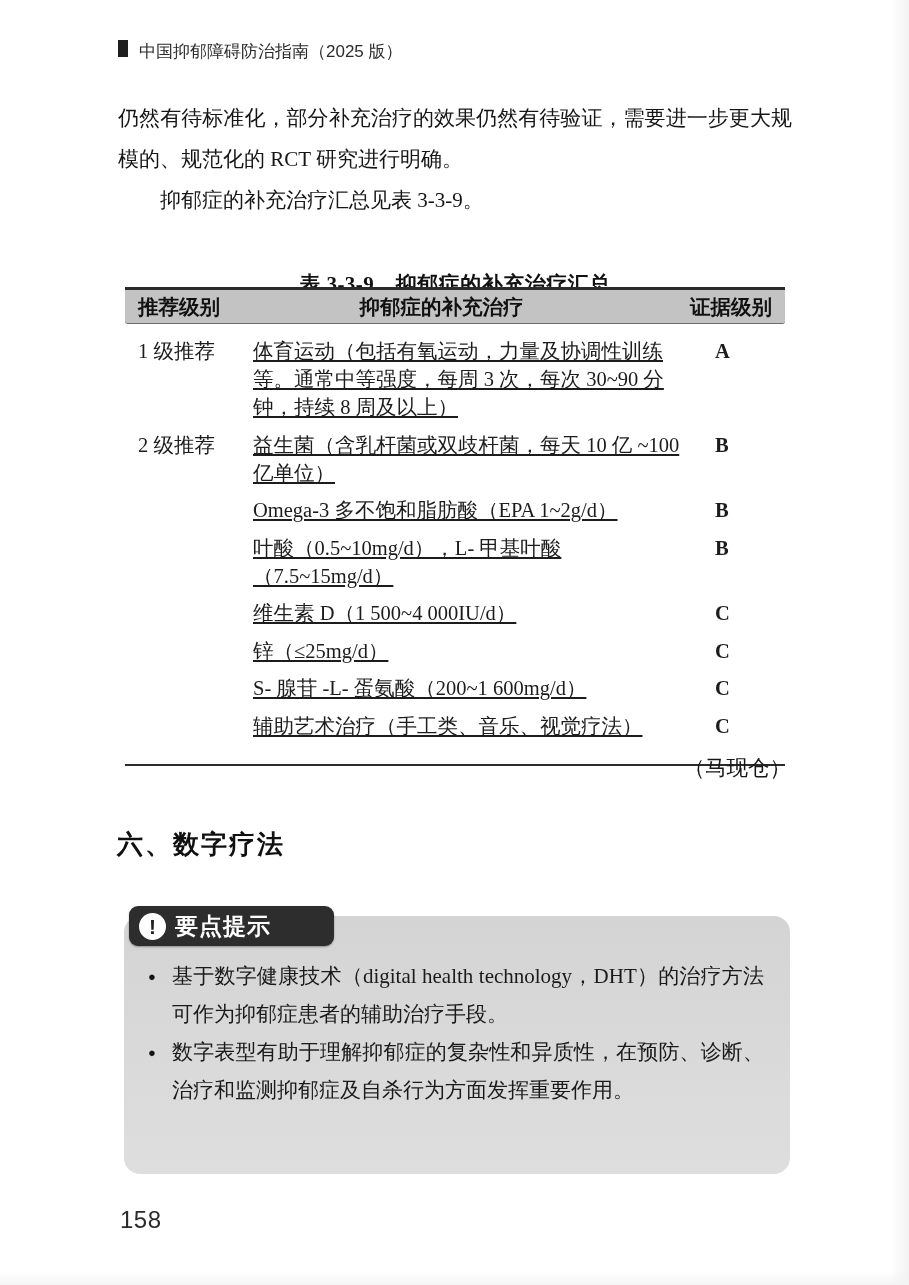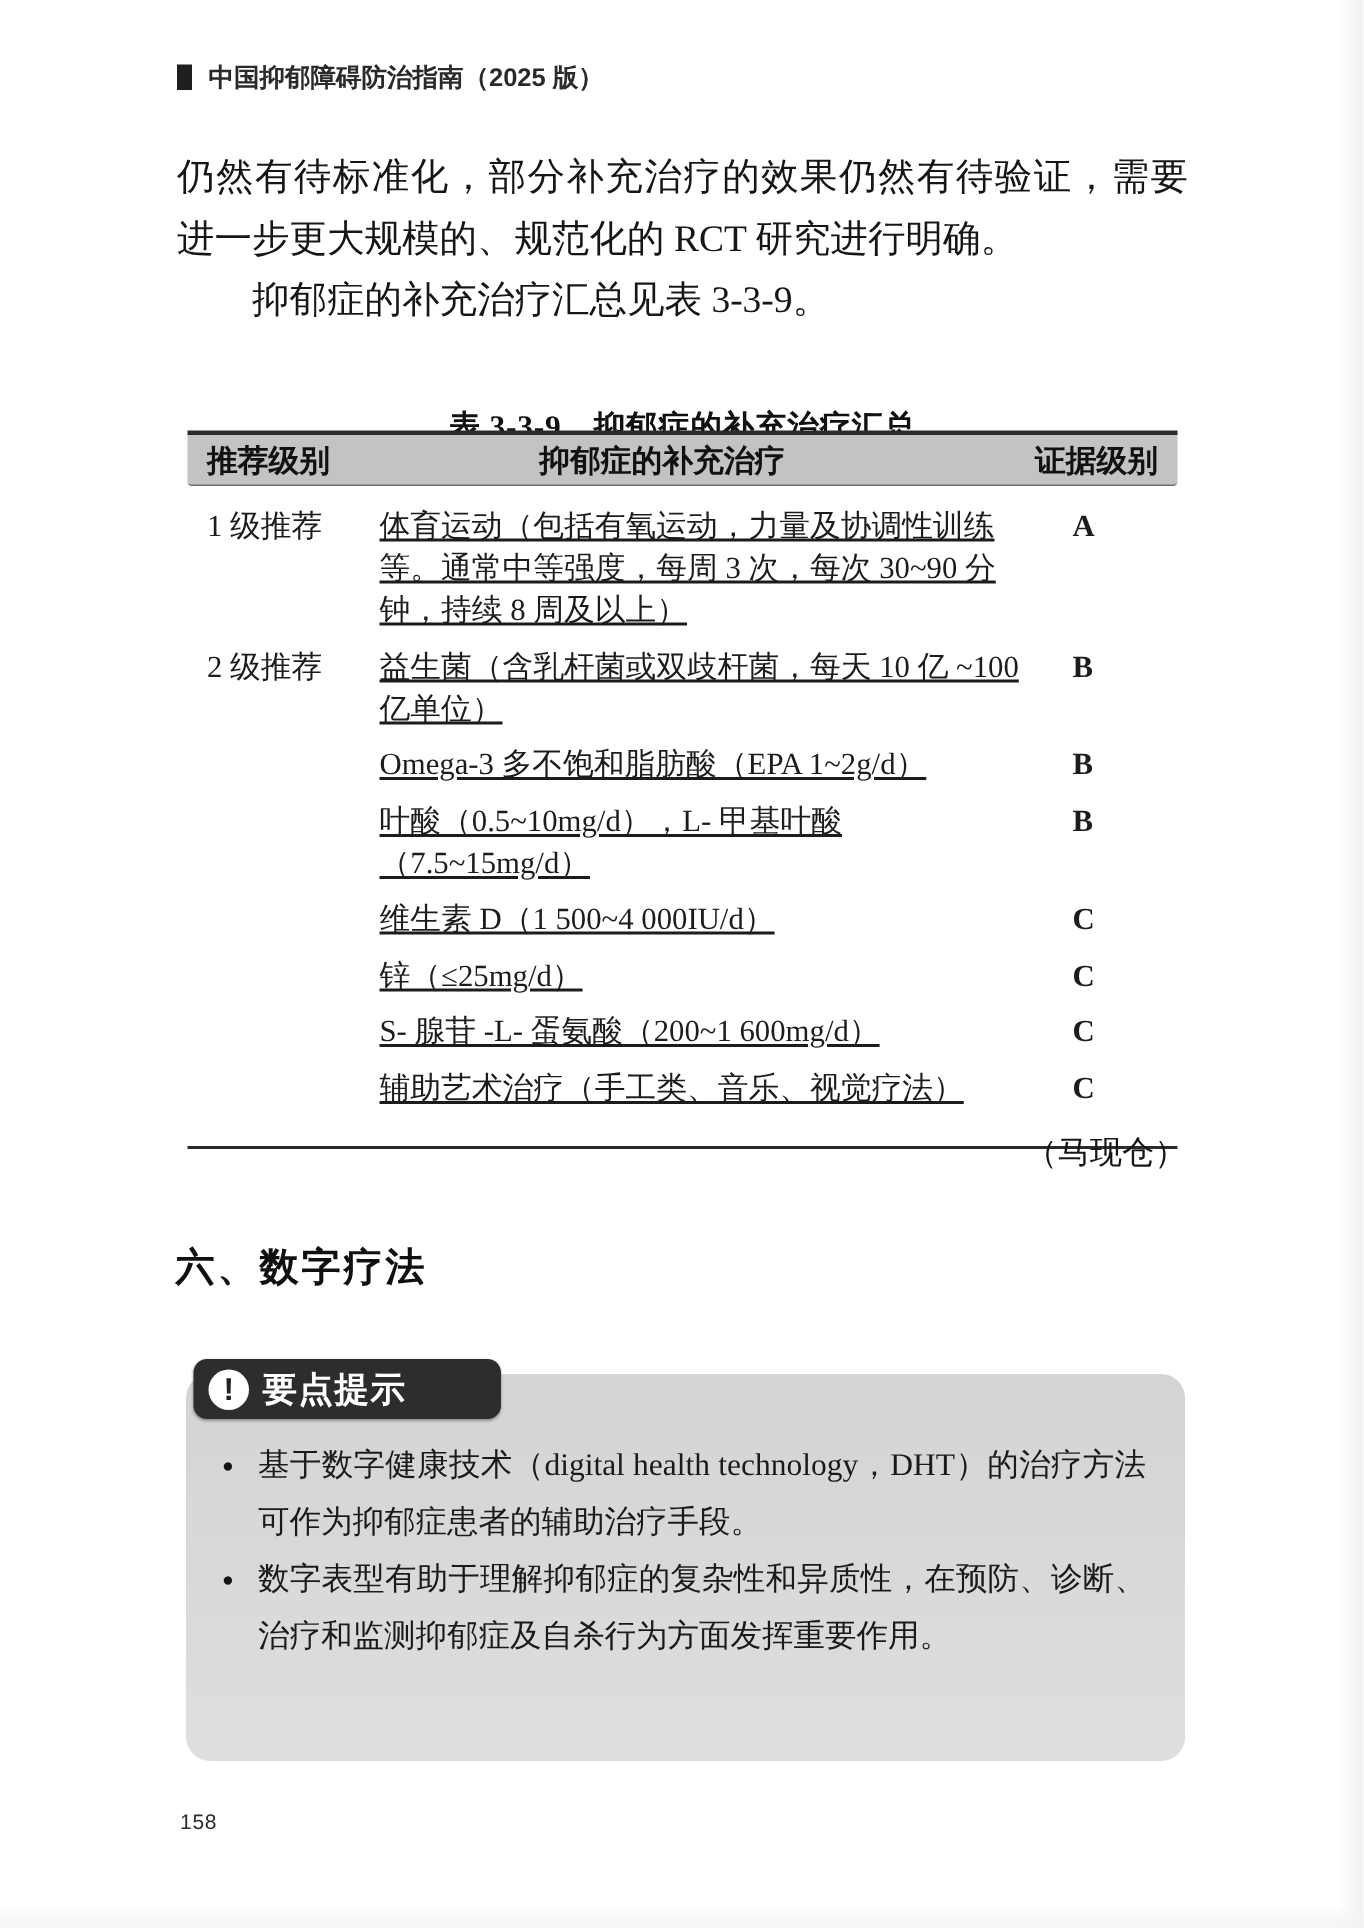--- a/index.html
+++ b/index.html
@@ -15,29 +15,29 @@
     position: absolute; inset: 0;
     background:
       linear-gradient(to left, #f2f2f2 0px, rgba(255,255,255,0) 18px),
       linear-gradient(to top, #f4f4f4 0px, rgba(255,255,255,0) 14px),
       #ffffff;
   }
 
   
   .running-head {
     position: absolute; left: 118px; top: 40px;
-    display: flex; align-items: center; gap: 11px;
+    display: flex; gap: 11px;
     font-family: "Liberation Sans", "DejaVu Sans", sans-serif;
-    font-size: 17px; font-weight: 700; color: #2a2a2a;
+    font-size: 17px; font-weight: 400; color: #2a2a2a;
   }
   .head-square { width: 10px; height: 17px; background: #1f1f1f; display: inline-block; }
 
   
   .intro { position: absolute; left: 118px; top: 98px; width: 674px;
-    font-size: 25px; line-height: 41px; color: #161616; text-align: justify; }
+    font-size: 21px; line-height: 41px; color: #161616; text-align: justify; }
   .intro p.indent { text-indent: 2em; }
 
   
   .table-title {
     position: absolute; left: 125px; top: 254px; width: 660px;
     text-align: center; font-size: 21px; font-weight: 700; color: #111;
     letter-spacing: 0.5px;
     margin-top: 16px;
   }
   .ev-table {
@@ -123,21 +123,21 @@
   .keypoints li::before {
     content: "●";
     position: absolute; left: 0; top: 0;
     font-size: 13px; line-height: 37.5px; color: #141414;
   }
 
   
   .folio {
     position: absolute; left: 120px; top: 1206px;
     font-family: "Liberation Sans", "DejaVu Sans", sans-serif;
-    font-size: 14px; color: #2b2b2b; letter-spacing: 0.5px;
+    font-size: 24px; color: #2b2b2b; letter-spacing: 0.5px;
   }
 </style>
 </head>
 <body>
 
 <div class="page">
 
   <div class="running-head">
     <span class="head-square"></span>
     <span>中国抑郁障碍防治指南（2025 版）</span>

